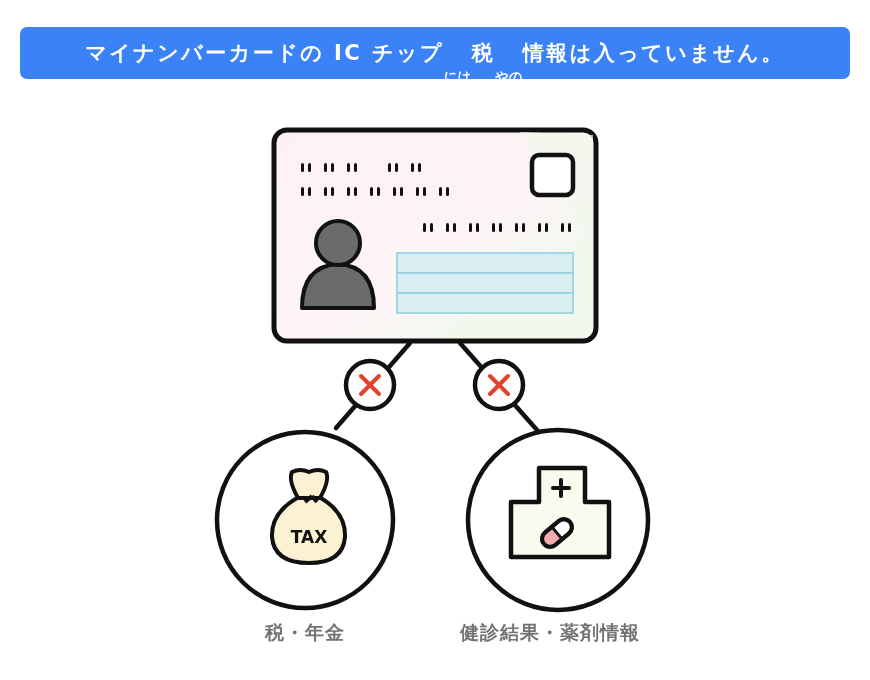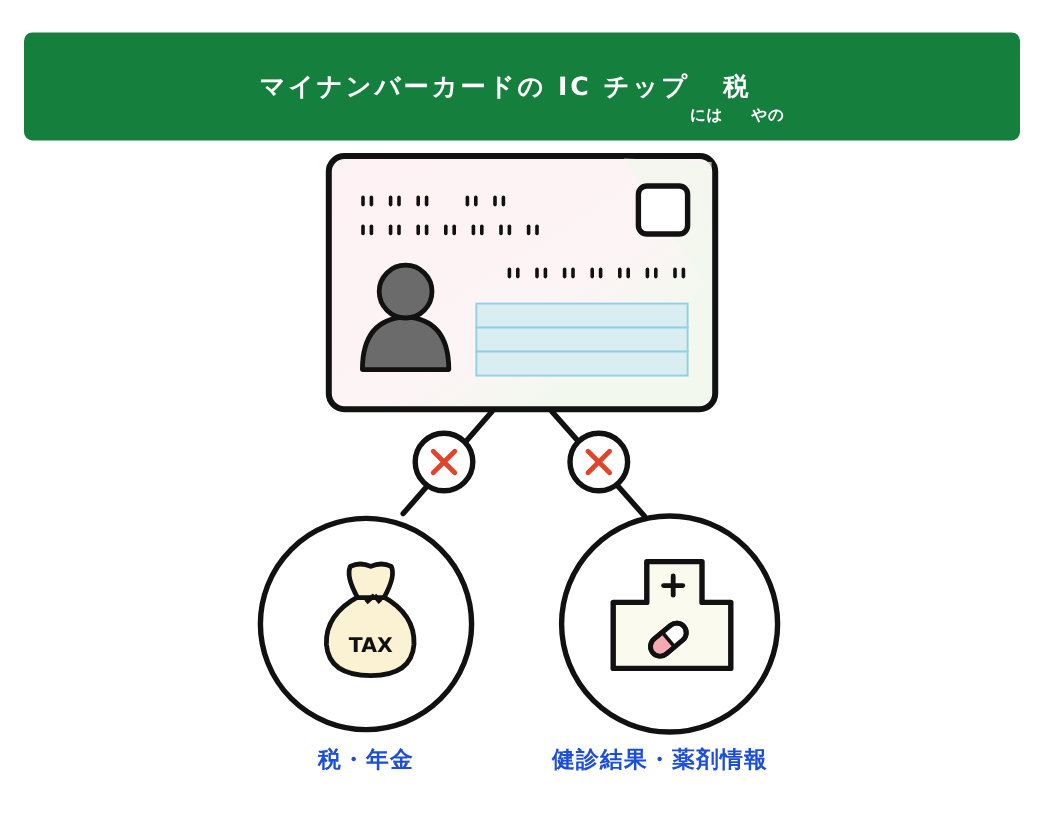--- a/index.html
+++ b/index.html
@@ -1,41 +1,42 @@
 <!DOCTYPE html>
 <html><head>
 <meta charset="utf-8">
 <style>
   html, body { margin: 0; padding: 0; background: #ffffff; }
   body { width: 870px; height: 680px; position: relative; overflow: hidden;
          font-family: "DejaVu Sans", "Liberation Sans", sans-serif; }
   .banner {
-    position: absolute; left: 20px; top: 27px; width: 830px; height: 90px;
-    background: #15803d; border-radius: 7px;
+    position: absolute; left: 20px; top: 27px; width: 830px; height: 52px;
+    background: #3b82f6; border-radius: 7px;
     display: flex; align-items: center; justify-content: center;
     color: #ffffff; font-weight: bold; font-size: 21px; letter-spacing: 2.5px;
     white-space: nowrap;
   }
   .banner .small { font-size: 13px; letter-spacing: 0.5px; margin-top: 47px; }
   .diagram { position: absolute; left: 0; top: 0; width: 870px; height: 680px; }
   .label {
     position: absolute; top: 620px; font-weight: bold; font-size: 19px;
-    color: #1d4ed8; letter-spacing: 1px; white-space: nowrap;
+    color: #737373; letter-spacing: 1px; white-space: nowrap;
     transform: translateX(-50%);
   }
 </style>
 </head>
 <body>
 
 <div class="banner">
   <span>マイナンバーカードの IC チップ</span>
   <span class="small">には</span>
   <span>税</span>
   <span class="small">や</span>
   <span class="small">の</span>
+  <span>情報は入っていません。</span>
 </div>
 
 <svg class="diagram" viewBox="0 0 870 680" xmlns="http://www.w3.org/2000/svg">
   <defs>
     <linearGradient id="cardGrad" x1="0" y1="0" x2="1" y2="1">
       <stop offset="0" stop-color="#fdf1f4"></stop>
       <stop offset="0.55" stop-color="#fdf4f6"></stop>
       <stop offset="0.75" stop-color="#f3f8ef"></stop>
       <stop offset="1" stop-color="#f2f8ee"></stop>
     </linearGradient>

